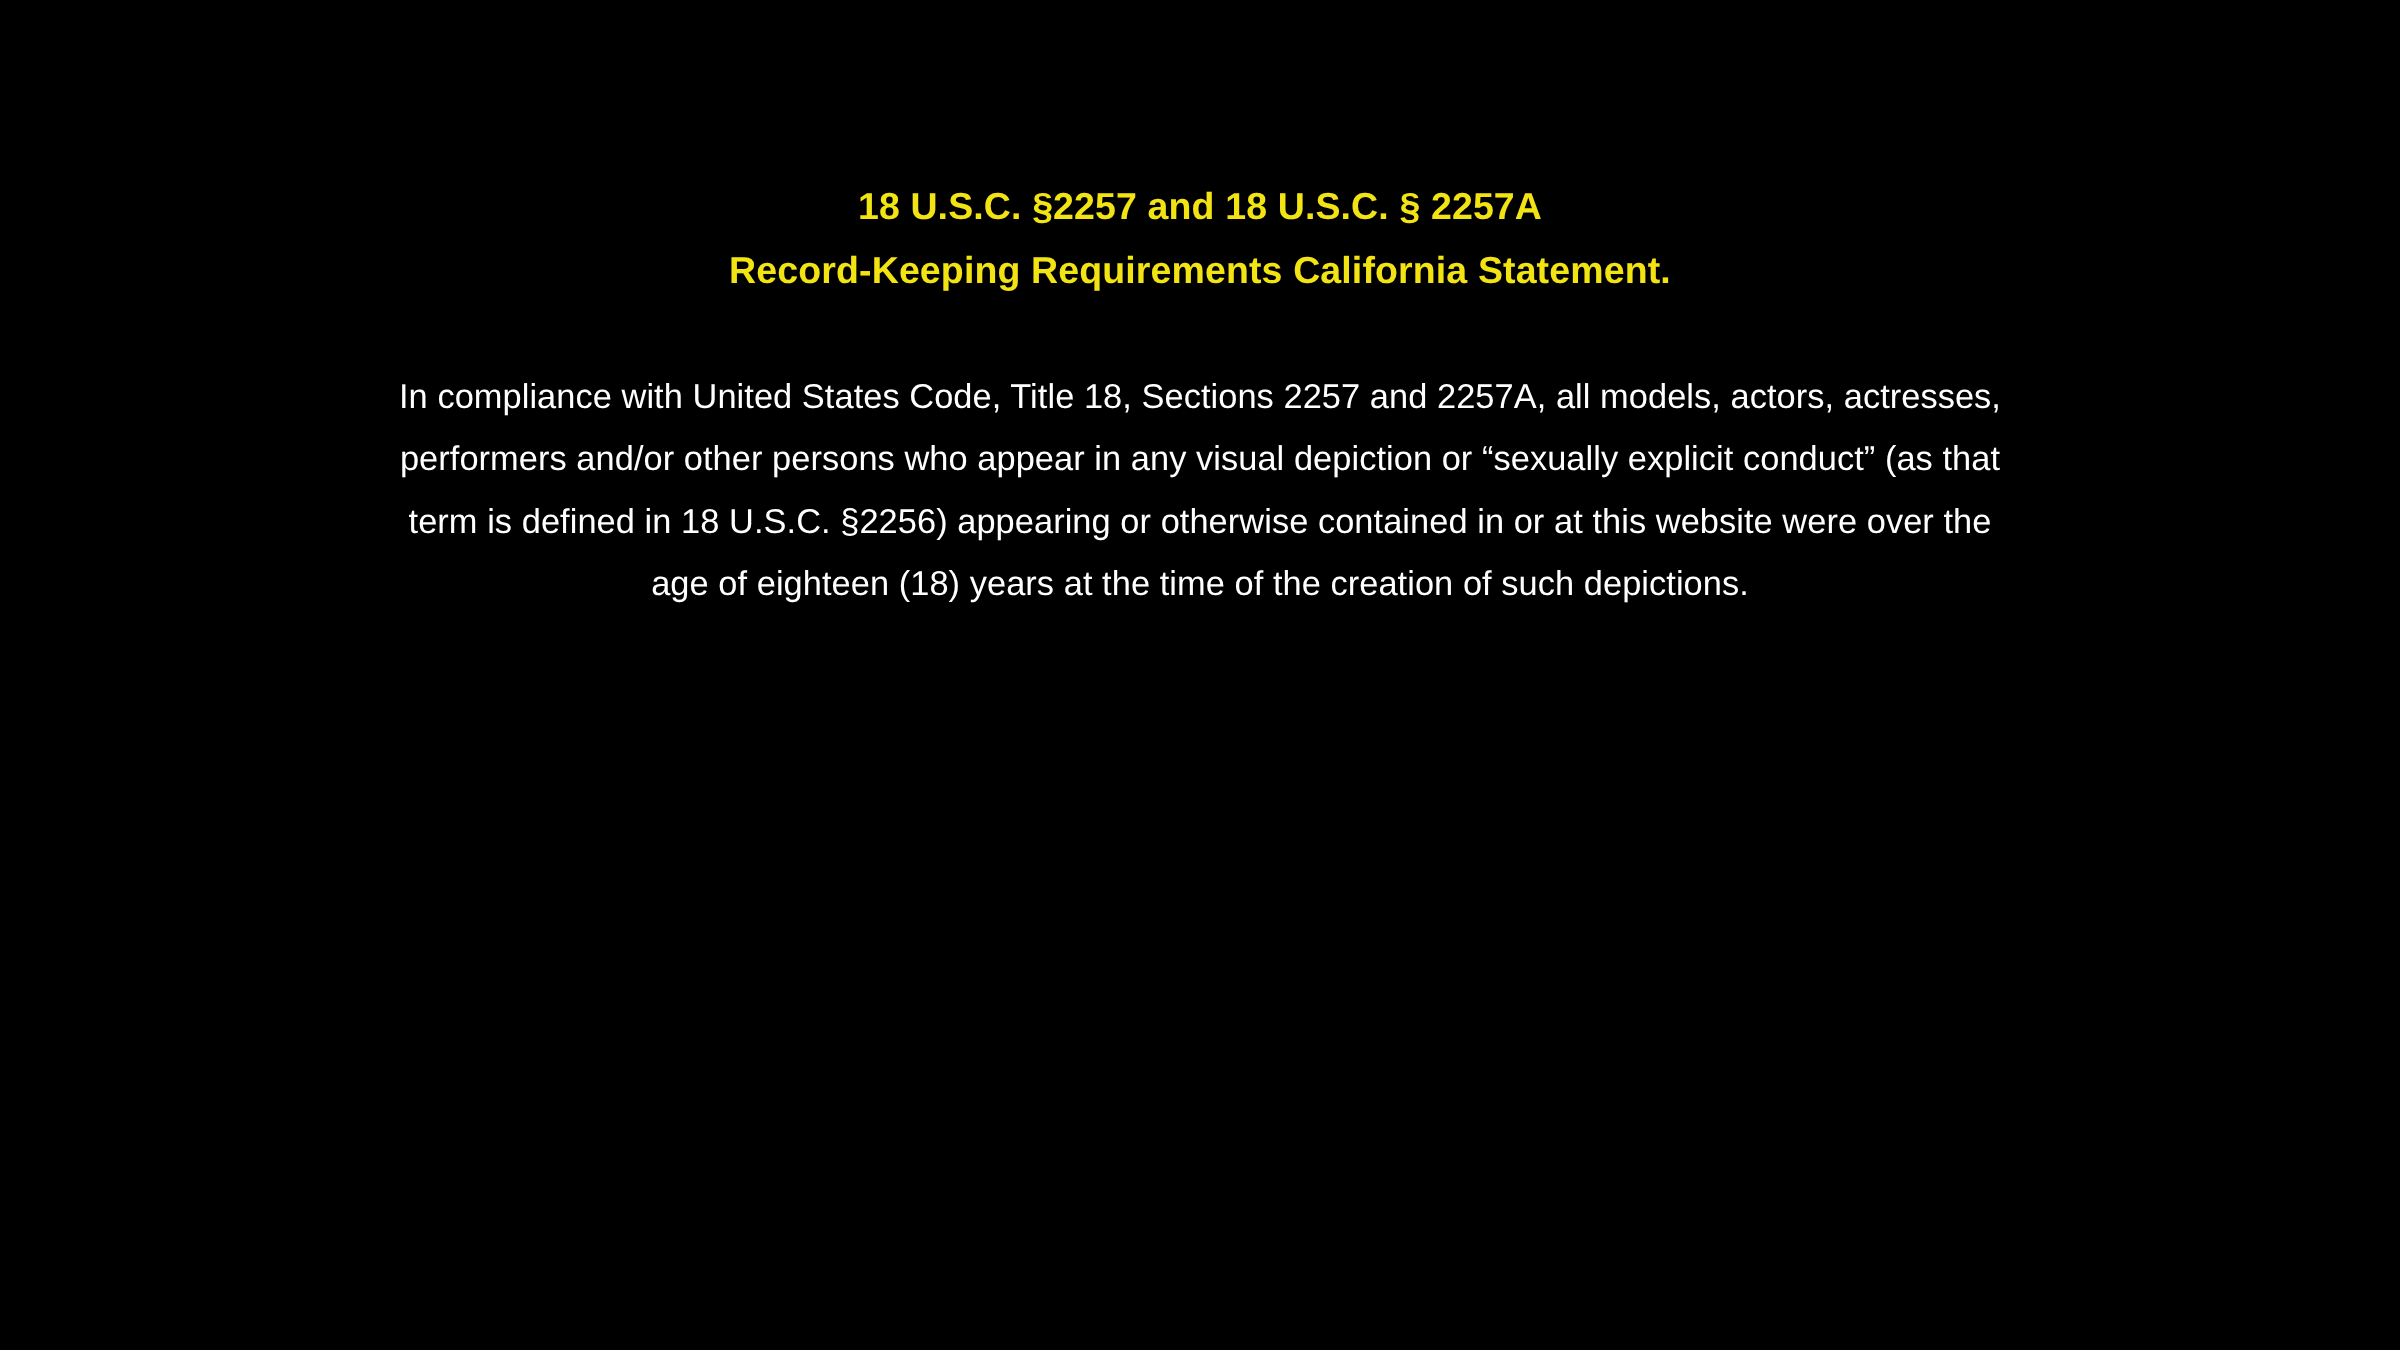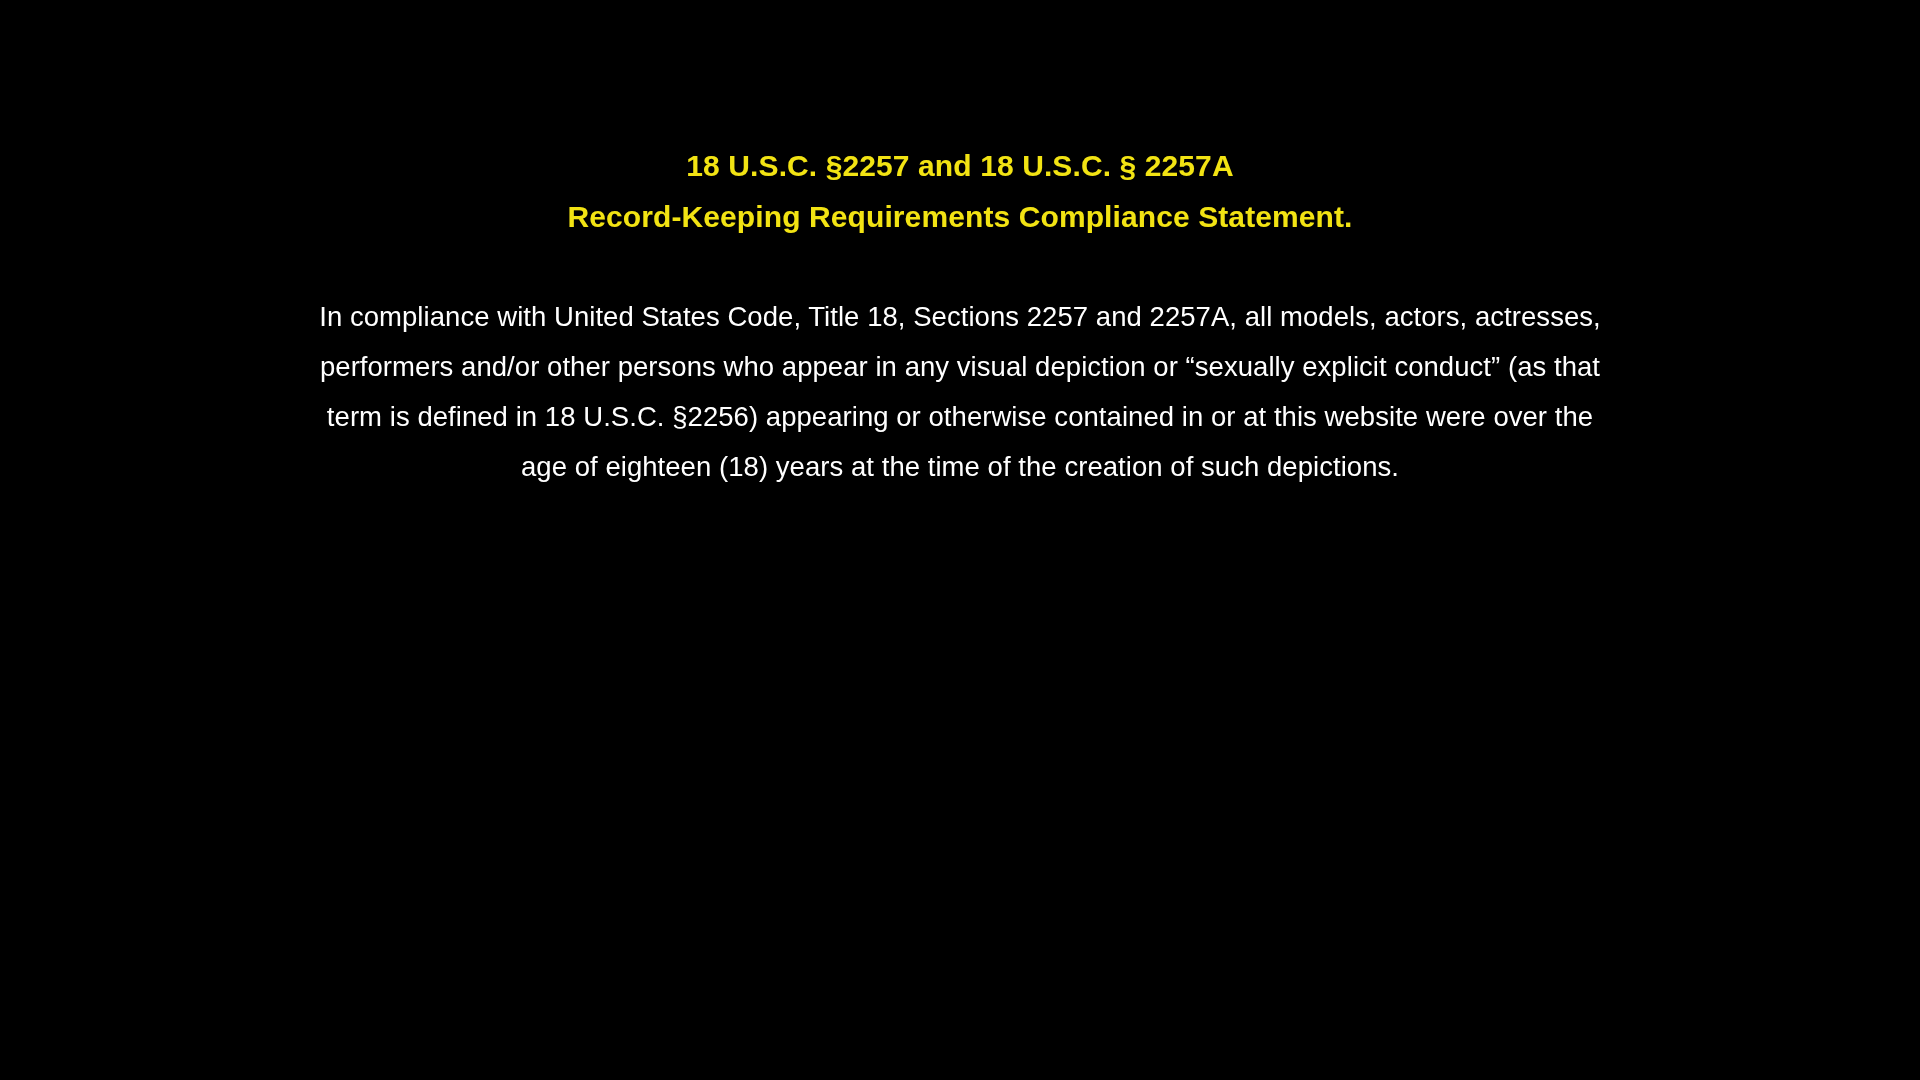--- a/index.html
+++ b/index.html
@@ -52,20 +52,20 @@
     margin-top: 50px;
   }
 </style>
 </head>
 <body>
 
 <div class="page">
 
   <div class="heading">
     <span class="line">18 U.S.C. §2257 and 18 U.S.C. § 2257A</span>
-    <span class="line">Record-Keeping Requirements Compliance Statement.</span>
+    <span class="line">Record-Keeping Requirements California Statement.</span>
   </div>
 
   <div class="body-block">
     <p class="para para-2">In compliance with United States Code, Title 18, Sections 2257 and 2257A, all models, actors, actresses, performers and/or other persons who appear in any visual depiction or “sexually explicit conduct” (as that term is defined in 18 U.S.C. §2256) appearing or otherwise contained in or at this website were over the age of eighteen (18) years at the time of the creation of such depictions.</p>
   </div>
 
 </div>
 
 </body></html>

